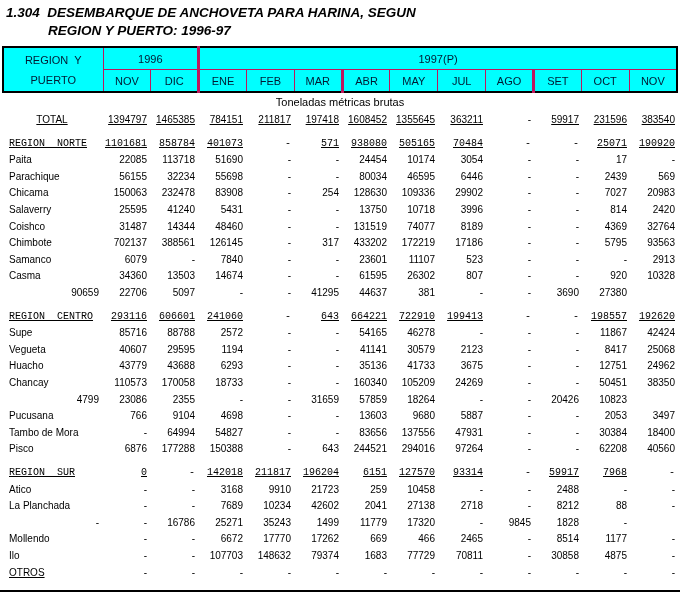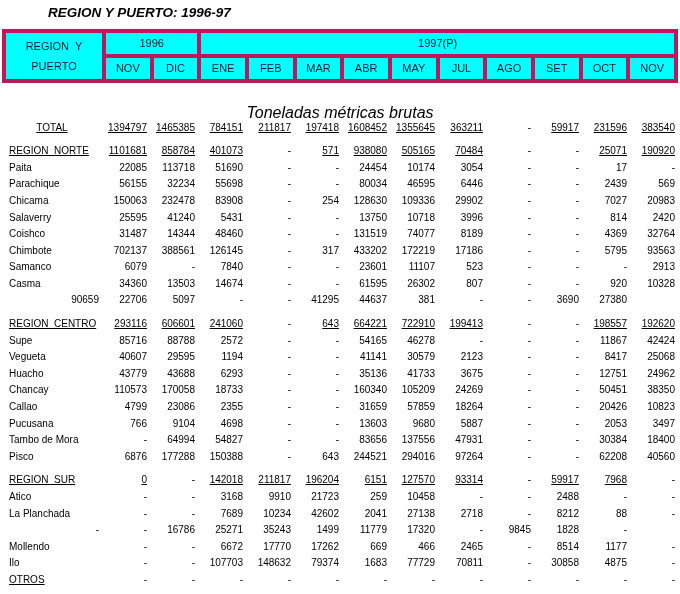--- a/index.html
+++ b/index.html
@@ -11,49 +11,50 @@
   .title { padding:4px 0 0 6px; font-weight:bold; font-style:italic; font-size:13.5px; line-height:1.3; color:#000; }
   .title .t1 { white-space:pre; }
   .title .t2 { padding-left:42px; white-space:pre; }
 
   
   table.hdr {
     border-collapse:collapse; table-layout:fixed; width:676px; margin:7px 0 0 2px;
     background:#00ffff; border:2px solid #000;
   }
   table.hdr td {
-    border:4px solid #be185d; font-size:11px; text-align:center; vertical-align:middle;
+    border:1px solid #be185d; font-size:11px; text-align:center; vertical-align:middle;
     padding:0; height:21px; color:#001a33; white-space:pre; overflow:hidden;
   }
   table.hdr td.thickl { border-left-width:3px; }
   table.hdr td.c1 { white-space:normal; }
   table.hdr td.c1 div { line-height:20px; white-space:pre; }
 
   
-  .subtitle { text-align:center; font-style:italic; font-size:16px; margin-top:21px; height:14px; }
+  .subtitle { text-align:center; font-size:11px; margin-top:3px; height:14px; }
 
   
   .tbody { width:676px; margin-left:2px; font-size:10px; margin-top:2px; }
   .row { display:grid; grid-template-columns:100px repeat(12, 1fr); height:16.6px; line-height:16.6px; }
-  .row.gap { margin-top:7px; }
+  .row.gap { margin-top:7px;font-family:Liberation Mono, monospace; }
   .row .label { padding-left:7px; white-space:pre; overflow:visible; }
   .row.total .label { text-align:center; padding-left:0; }
   .row .cell { text-align:right; padding-right:3px; white-space:pre; }
   .u { text-decoration:underline; }
 
   
   .rule { border-top:2px solid #000; width:680px; margin-top:9px; }
   .fuente { font-size:9px; font-weight:bold; font-style:italic; padding:5px 0 0 4px; color:#111; }
 </style>
 </head>
 <body>
 
 <div class="page">
 
   <div class="title">
+    <div class="t1"><span>1.304</span>  <span>DESEMBARQUE DE ANCHOVETA PARA HARINA, SEGUN</span></div>
     <div class="t2">REGION Y PUERTO: 1996-97</div>
   </div>
 
   <table class="hdr">
     <colgroup>
       <col style="width:100px">
       <col>
         <col>
         <col>
         <col>
@@ -328,21 +329,20 @@
         <span class="cell">-</span>
         <span class="cell">160340</span>
         <span class="cell">105209</span>
         <span class="cell">24269</span>
         <span class="cell">-</span>
         <span class="cell">-</span>
         <span class="cell">50451</span>
         <span class="cell">38350</span>
       </div>
       <div class="row port">
-        <span class="label">Callao</span>
         <span class="cell">4799</span>
         <span class="cell">23086</span>
         <span class="cell">2355</span>
         <span class="cell">-</span>
         <span class="cell">-</span>
         <span class="cell">31659</span>
         <span class="cell">57859</span>
         <span class="cell">18264</span>
         <span class="cell">-</span>
         <span class="cell">-</span>

